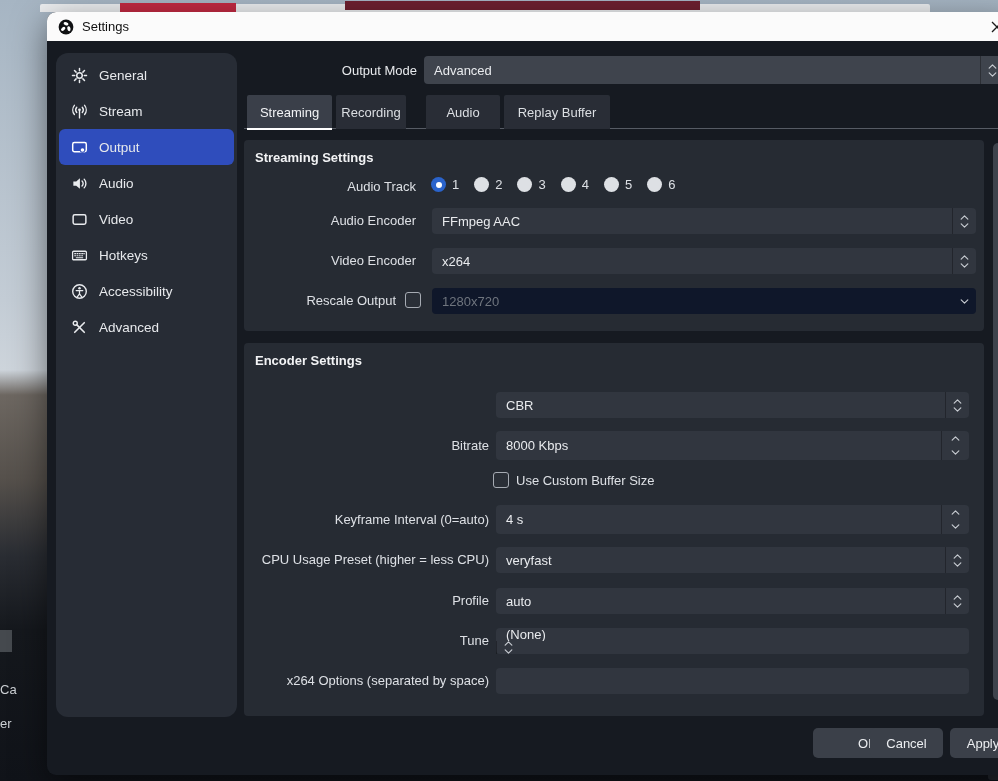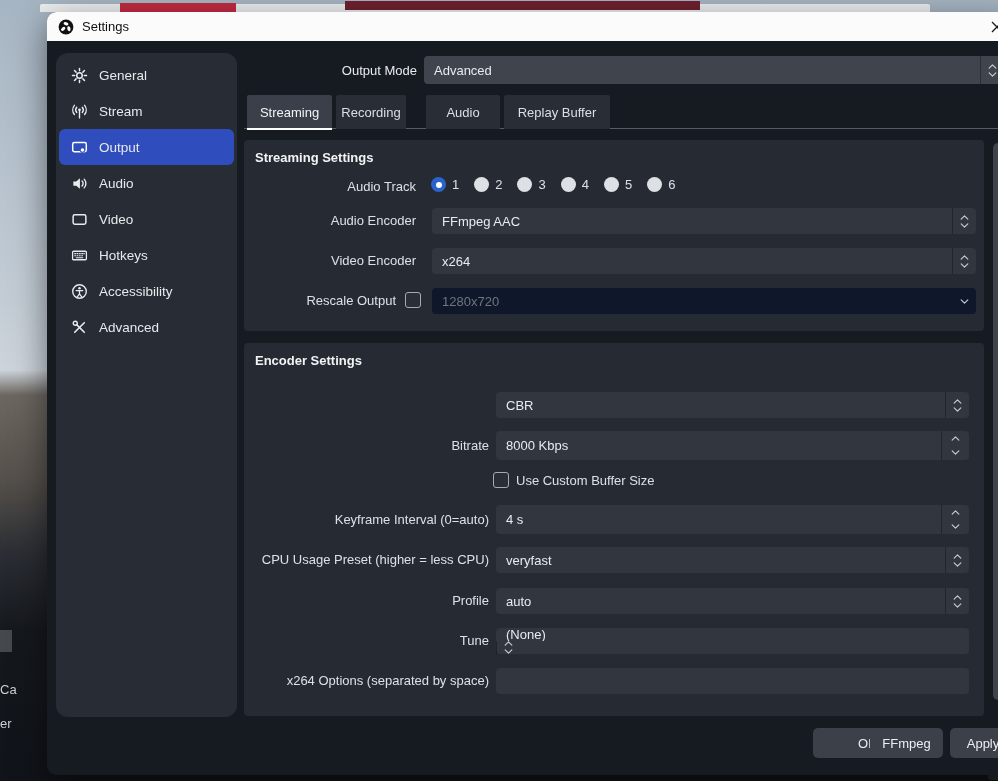--- a/index.html
+++ b/index.html
@@ -366,21 +366,21 @@
 
       <div class="flabel" style="left:0; width:245px; top:330px;">x264 Options (separated by space)</div>
       <input class="tinput" style="left: 252px; top: 325px; width: 473px; height: 26px;" value="">
     </div>
 
     <div class="scroll-track">
       <div class="scroll-thumb"></div>
     </div>
 
     <div class="btn" style="left:766px; width:73px;padding-left:36px;">OK</div>
-    <div class="btn" style="left:823px; width:73px;">FFmpeg</div>
+    <div class="btn" style="left:823px; width:73px;">Cancel</div>
     <div class="btn" style="left:903px; width:66px;">Apply</div>
 
     <div class="grip">
       <i style="right:0; bottom:0;"></i>
         <i style="right:0; bottom:4px;"></i>
         <i style="right:0; bottom:8px;"></i>
       <i style="right:4px; bottom:0;"></i>
         <i style="right:4px; bottom:4px;"></i>
       <i style="right:8px; bottom:0;"></i>
     </div>

